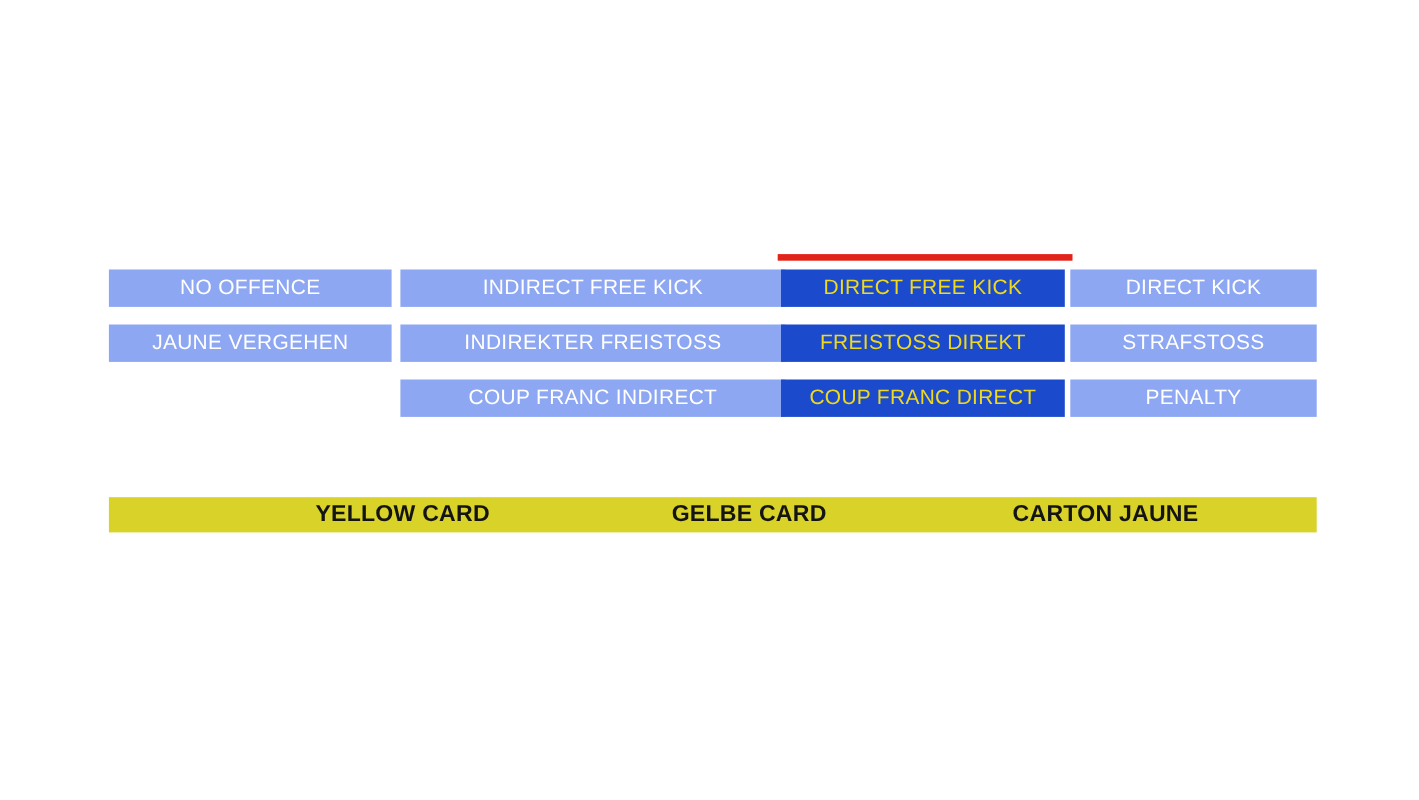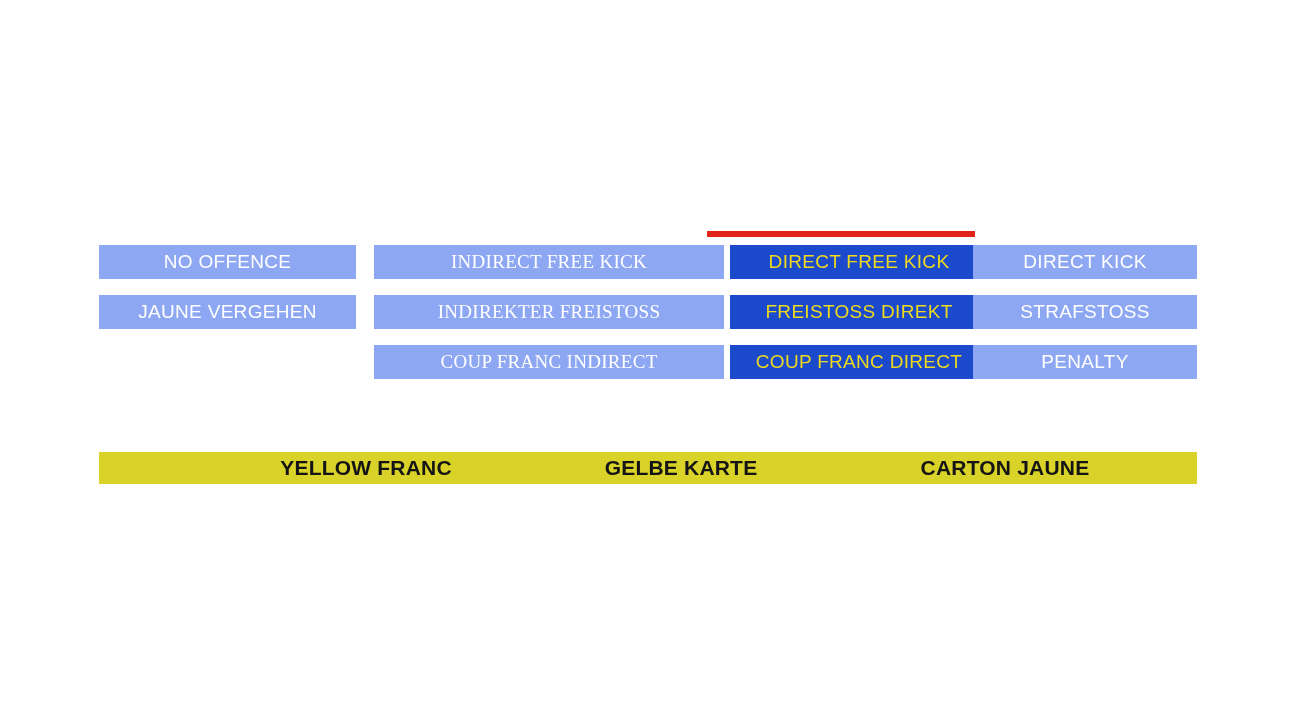--- a/index.html
+++ b/index.html
@@ -33,27 +33,26 @@
     background: var(--light-blue, #8da7f2);
     color: #ffffff;
     font-size: 19px;
     letter-spacing: 0.3px;
     white-space: nowrap;
     cursor: default;
   }
   .cell.dark {
     background: var(--dark-blue, #1b4acd);
     color: var(--yellow-text, #eed91e);
-    margin-left: 20px;
   }
   .row-1 { top: 245px; }
   .row-2 { top: 295px; }
   .row-3 { top: 345px; }
   .col-1 { left: 99px;  width: 257px; }
-  .col-2 { left: 374px; width: 350px; font-family: Liberation Serif, serif; }
+  .col-2 { left: 364px; width: 350px; }
   .col-3 { left: 710px; width: 258px; }
   .col-4 { left: 973px; width: 224px; }
   .card-bar {
     position: absolute;
     left: 99px;
     top: 452px;
     width: 1098px;
     height: 32px;
     background: var(--yellow-bar, #d9d228);
   }
@@ -89,18 +88,18 @@
   <div class="cell row-2 col-1">JAUNE VERGEHEN</div>
   <div class="cell row-2 col-2">INDIREKTER FREISTOSS</div>
   <div class="cell dark row-2 col-3">FREISTOSS DIREKT</div>
   <div class="cell row-2 col-4">STRAFSTOSS</div>
 
   <div class="cell row-3 col-2">COUP FRANC INDIRECT</div>
   <div class="cell dark row-3 col-3">COUP FRANC DIRECT</div>
   <div class="cell row-3 col-4">PENALTY</div>
 
   <div class="card-bar">
-    <span class="card-label pos-en">YELLOW FRANC</span>
-    <span class="card-label pos-de">GELBE KARTE</span>
+    <span class="card-label pos-en">YELLOW CARD</span>
+    <span class="card-label pos-de">GELBE CARD</span>
     <span class="card-label pos-fr">CARTON JAUNE</span>
   </div>
 
 </div>
 
 </body></html>

